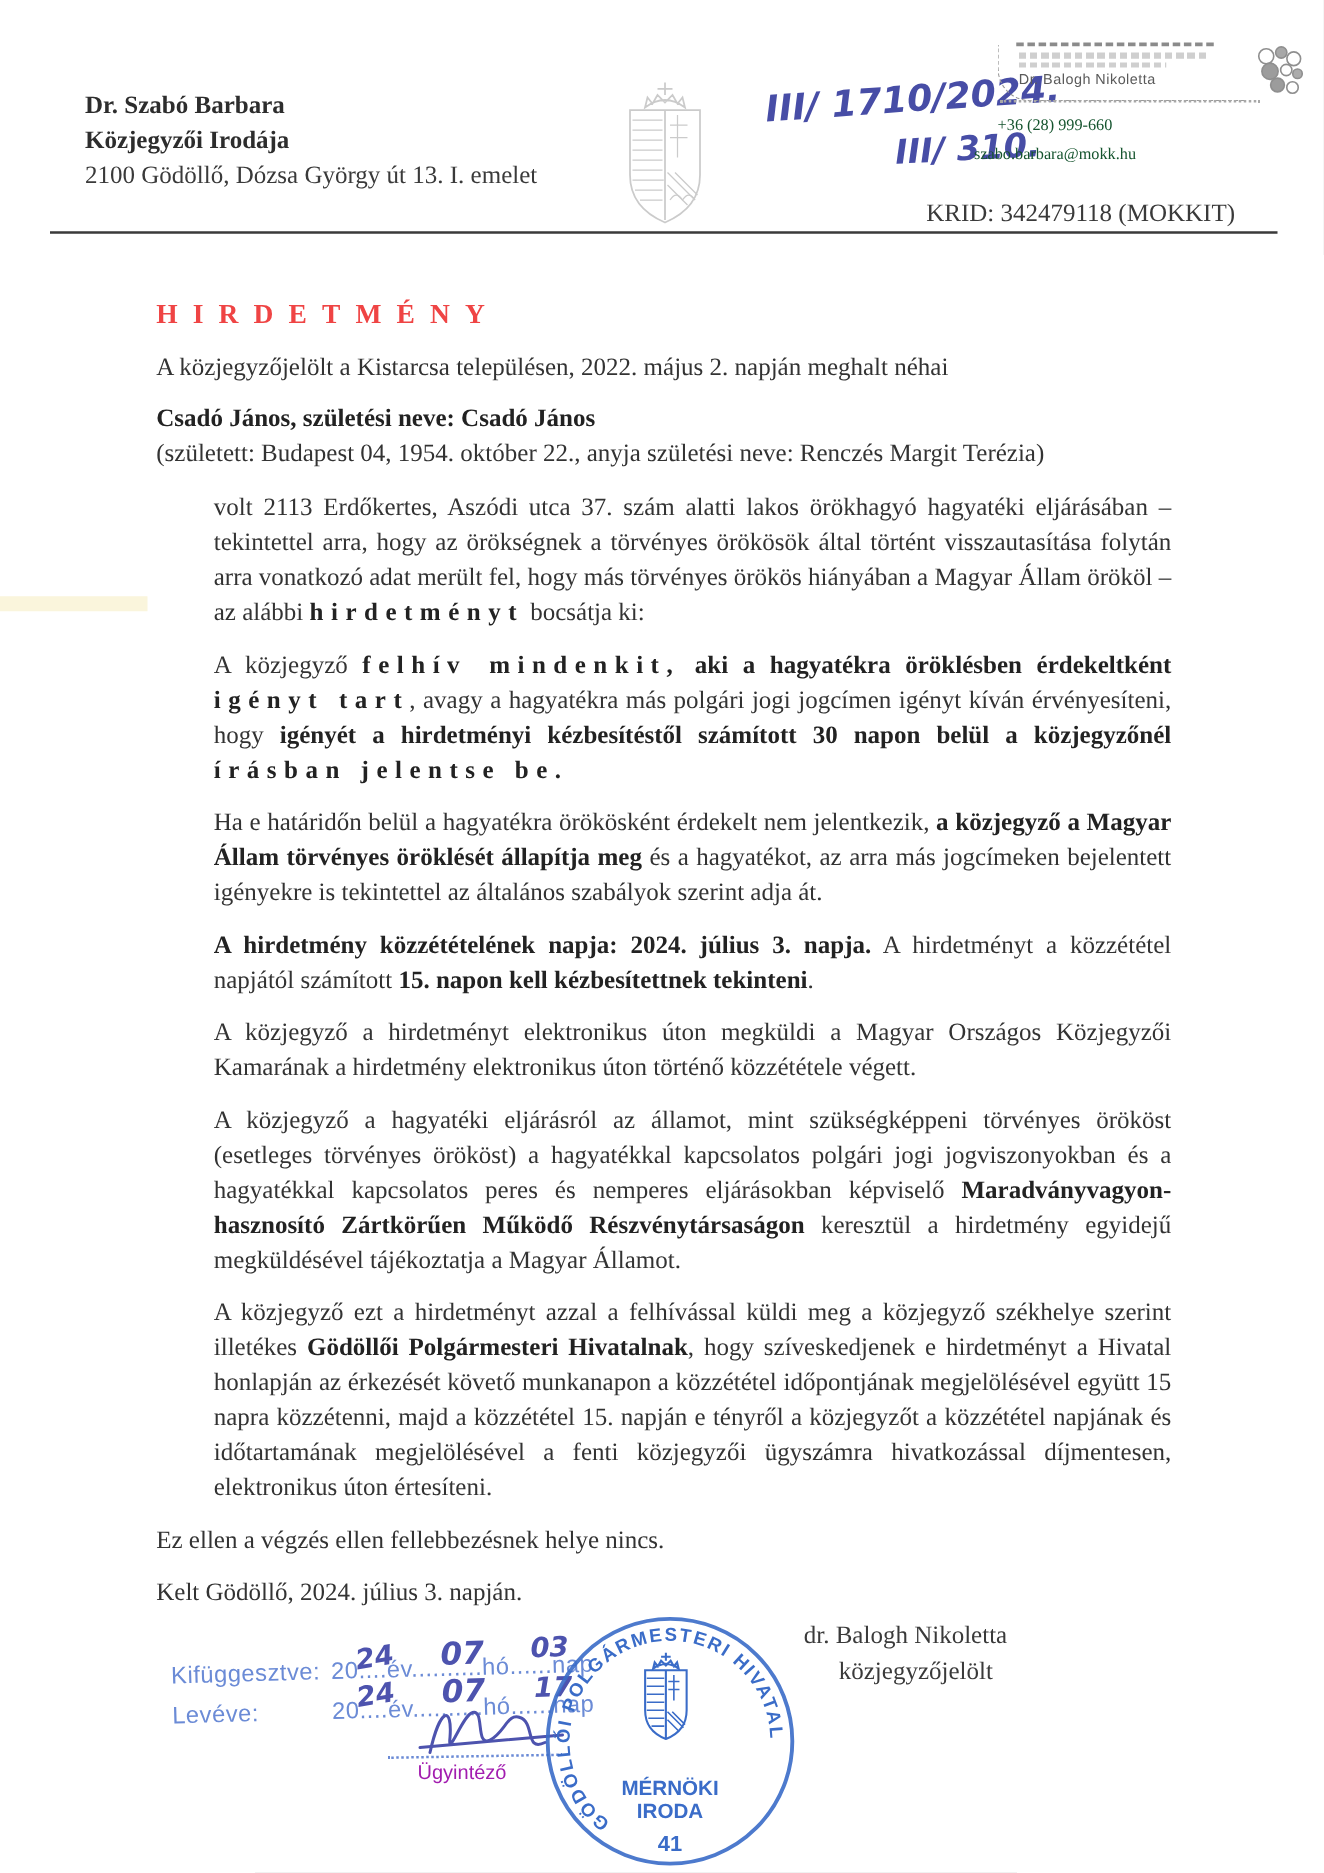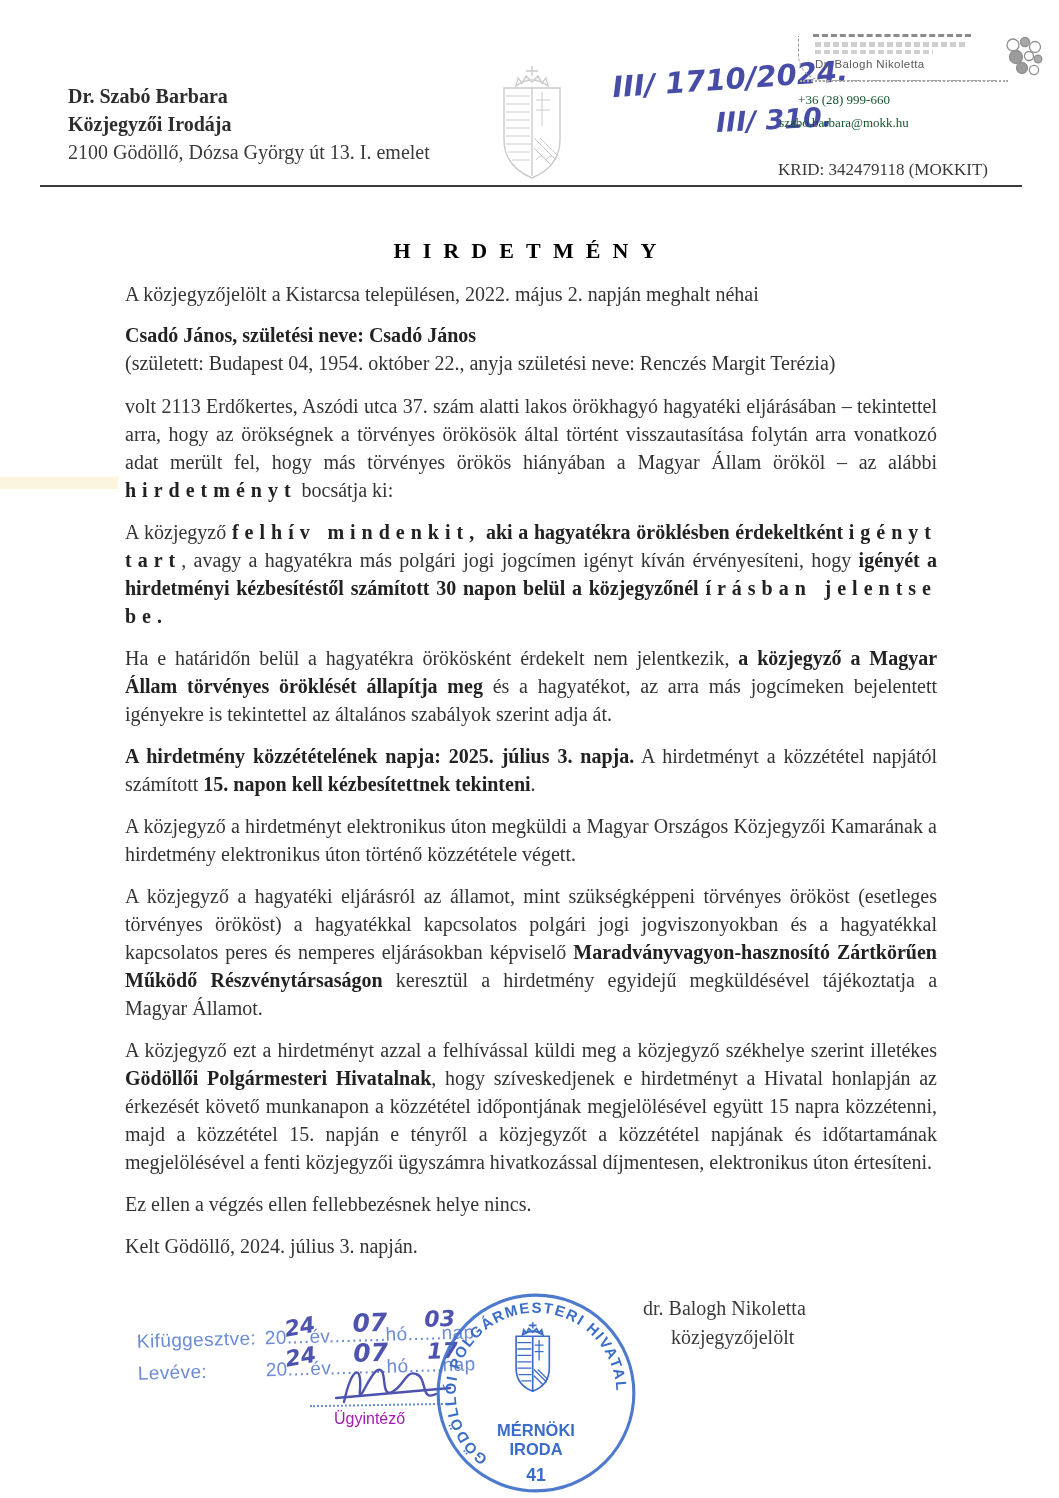--- a/index.html
+++ b/index.html
@@ -10,42 +10,42 @@
     background:#ffffff;
     font-family:"Liberation Serif", serif;
     color:#333;
     overflow:hidden;
   }
   .abs{position:absolute;}
   .sans{font-family:"Liberation Sans", sans-serif;}
   .b{font-weight:bold;color:#222;}
   .sp{letter-spacing:0.30em;}
   
-  .office-block{left:68px;top:70px;font-size:20px;line-height:28px;color:#3a3a3a;margin-top:12px;}
+  .office-block{left:68px;top:70px;font-size:20px;line-height:28px;color:#3a3a3a;}
   .office-block .l1,.office-block .l2{font-weight:bold;color:#2d2d2d;}
   .rule{left:40px;top:185px;width:982px;height:2.4px;background:#3a3a3a;}
   .contact{left:700px;top:88px;width:288px;text-align:center;font-size:13px;line-height:23px;color:#14532d;}
-  .krid{left:700px;top:160px;width:288px;text-align:right;font-size:17px;color:#3a3a3a;}
+  .krid{left:700px;top:160px;width:288px;text-align:right;font-size:20px;color:#3a3a3a;}
   .hw{font-family:"DejaVu Sans", sans-serif;font-style:italic;color:#474da6;}
   .hw-note1{left:612px;top:62px;font-size:29px;transform:rotate(-4deg);font-weight:bold;}
   .hw-note2{left:716px;top:104px;font-size:27px;transform:rotate(-3deg);font-weight:bold;}
   
   .name-stamp{left:798px;top:36px;width:198px;height:44px;
     border-left:1px dashed #9a9a9a;border-bottom:1px dashed #9a9a9a;border-radius:0 0 0 26px;}
   .name-stamp .cut{position:absolute;left:14px;top:-2px;width:158px;height:0;border-top:3px dashed #8b8b8b;}
   .faintbar{position:absolute;height:5px;background:repeating-linear-gradient(90deg,#c3c3c3 0 6px,transparent 6px 9px);opacity:.8;}
   .name-stamp .nm{position:absolute;left:16px;top:22px;font-size:11.5px;color:#5a5a5a;letter-spacing:.4px;}
   .dotline-right{left:800px;top:80px;width:208px;border-top:2px dotted #a8a8a8;}
   
   .case-line{left:125px;top:194px;font-size:21px;font-weight:bold;color:#242424;}
   .content{left:125px;top:280px;width:812px;font-size:20px;line-height:28px;}
   .content p{margin:0 0 14px 0;}
-  p.just{text-align:justify;}
+  p.just{text-align:justify;margin-left:46px;}
   p.ctr{text-align:left;margin-bottom:0;}
-  .title{left:125px;top:238px;width:812px;text-align:center;font-size:22px;font-weight:bold;letter-spacing:0.55em;color:#000000;}
+  .title{left:125px;top:238px;width:812px;text-align:left;font-size:22px;font-weight:bold;letter-spacing:0.55em;color:#ef4444;}
   .smudge{left:0;top:477px;width:118px;height:12px;background:rgba(246,238,196,.6);}
   
   .sig-block{left:643px;top:1294px;font-size:20px;line-height:29px;color:#3a3a3a;}
   .sig-block .t2{padding-left:28px;}
   
   .fixture{left:138px;top:1314px;width:340px;height:130px;transform:rotate(-1.6deg);color:#6b8bd6;}
   .fixture .pr{position:absolute;font-size:19px;letter-spacing:.4px;}
   .fixture .hwv{position:absolute;font-family:"DejaVu Sans", sans-serif;font-style:italic;font-weight:bold;color:#4d53ae;font-size:22px;}
   .clerk-line{left:310px;top:1404px;width:140px;border-top:2px dotted #6b8bd6;transform:rotate(-1deg);}
   .clerk-label{left:334px;top:1410px;font-size:16px;color:#a21caf;}
@@ -119,21 +119,21 @@
     <p style="margin-bottom:13px;">A közjegyzőjelölt a Kistarcsa településen, 2022. május 2. napján meghalt néhai</p>
     <p class="ctr b">Csadó János, születési neve: Csadó János</p>
     <p class="ctr" style="margin-bottom:15px;">(született: Budapest 04, 1954. október 22., anyja születési neve: Renczés Margit Terézia)</p>
 
     <p class="just"><span>volt 2113 Erdőkertes, Aszódi utca 37. szám alatti lakos örökhagyó hagyatéki eljárásában – tekintettel arra, hogy az örökségnek a törvényes örökösök által történt visszautasítása folytán arra vonatkozó adat merült fel, hogy más törvényes örökös hiányában a Magyar Állam örököl – az alábbi </span><span class="b sp">hirdetményt</span><span> bocsátja ki:</span></p>
 
     <p class="just"><span>A közjegyző </span><span class="b sp">felhív  mindenkit,</span><span class="b"> aki a hagyatékra öröklésben érdekeltként </span><span class="b sp">igényt  tart</span><span>, avagy a hagyatékra más polgári jogi jogcímen igényt kíván érvényesíteni, hogy </span><span class="b">igényét a hirdetményi kézbesítéstől számított 30 napon belül a közjegyzőnél </span><span class="b sp">írásban jelentse be.</span></p>
 
     <p class="just"><span>Ha e határidőn belül a hagyatékra örökösként érdekelt nem jelentkezik, </span><span class="b">a közjegyző a Magyar Állam törvényes öröklését állapítja meg</span><span> és a hagyatékot, az arra más jogcímeken bejelentett igényekre is tekintettel az általános szabályok szerint adja át.</span></p>
 
-    <p class="just"><span class="b">A hirdetmény közzétételének napja: 2025. július 3. napja.</span><span> A hirdetményt a közzététel napjától számított </span><span class="b">15. napon kell kézbesítettnek tekinteni</span><span>.</span></p>
+    <p class="just"><span class="b">A hirdetmény közzétételének napja: 2024. július 3. napja.</span><span> A hirdetményt a közzététel napjától számított </span><span class="b">15. napon kell kézbesítettnek tekinteni</span><span>.</span></p>
 
     <p class="just">A közjegyző a hirdetményt elektronikus úton megküldi a Magyar Országos Közjegyzői Kamarának a hirdetmény elektronikus úton történő közzététele végett.</p>
 
     <p class="just"><span>A közjegyző a hagyatéki eljárásról az államot, mint szükségképpeni törvényes örököst (esetleges törvényes örököst) a hagyatékkal kapcsolatos polgári jogi jogviszonyokban és a hagyatékkal kapcsolatos peres és nemperes eljárásokban képviselő </span><span class="b">Maradványvagyon-hasznosító Zártkörűen Működő Részvénytársaságon</span><span> keresztül a hirdetmény egyidejű megküldésével tájékoztatja a Magyar Államot.</span></p>
 
     <p class="just"><span>A közjegyző ezt a hirdetményt azzal a felhívással küldi meg a közjegyző székhelye szerint illetékes </span><span class="b">Gödöllői Polgármesteri Hivatalnak</span><span>, hogy szíveskedjenek e hirdetményt a Hivatal honlapján az érkezését követő munkanapon a közzététel időpontjának megjelölésével együtt 15 napra közzétenni, majd a közzététel 15. napján e tényről a közjegyzőt a közzététel napjának és időtartamának megjelölésével a fenti közjegyzői ügyszámra hivatkozással díjmentesen, elektronikus úton értesíteni.</span></p>
 
     <p>Ez ellen a végzés ellen fellebbezésnek helye nincs.</p>
 
     <p>Kelt Gödöllő, 2024. július 3. napján.</p>

